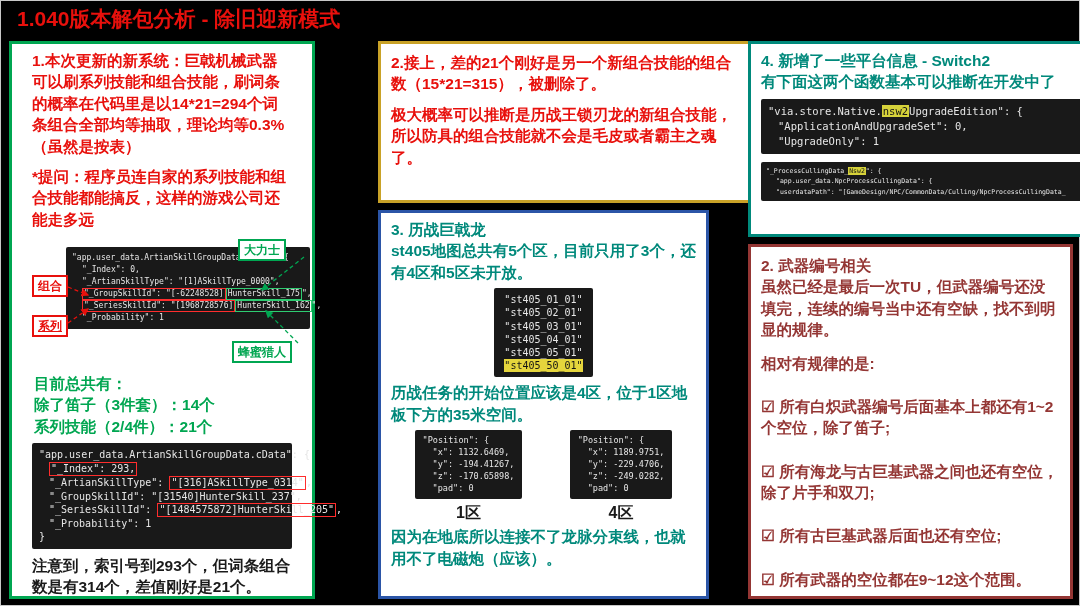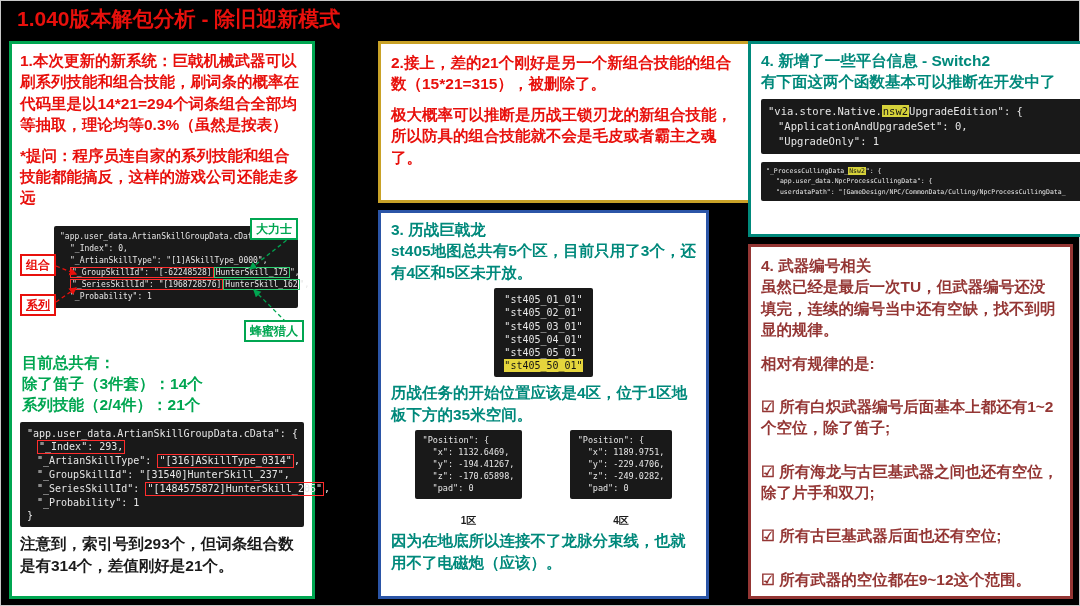--- a/index.html
+++ b/index.html
@@ -1,21 +1,21 @@
 <!DOCTYPE html>
 <html><head>
 <meta charset="utf-8">
 <style>
   * { margin:0; padding:0; box-sizing:border-box; }
   html,body { width:1080px; height:606px; }
   body { font-family:"Liberation Sans", sans-serif; background:#ffffff; position:relative; overflow:hidden; }
   .page { position:absolute; inset:0; background:#000000; border:1px solid #c8c8c8; }
   .title { position:absolute; left:16px; top:4px; font-size:21px; font-weight:700; color:#e8100c; }
   .box { position:absolute; background:#fff; }
-  .box1 { left:8px;   top:40px;  width:306px; height:558px; border:3px solid #00a651; padding:6px 8px; }
+  .box1 { left:8px;   top:40px;  width:306px; height:558px; border:3px solid #00a651; padding:6px 20px; }
   .box2 { left:377px; top:40px;  width:378px; height:162px; border:3px solid #c9a227; padding:8px 10px; }
   .box3 { left:377px; top:209px; width:331px; height:389px; border:3px solid #2b55a7; padding:6px 10px; }
   .box4 { left:747px; top:40px;  width:376px; height:196px; border:3px solid #00897b; padding:6px 10px; }
   .box5 { left:747px; top:243px; width:325px; height:355px; border:3px solid #943634; padding:8px 10px; }
   .txt { font-size:15.5px; font-weight:700; line-height:1.38; }
   .red { color:#e8100c; } .grn { color:#00a651; } .teal { color:#00897b; }
   .brick { color:#943634; } .blk { color:#1a1a1a; }
   .mb { margin-bottom:9px; }
   .code { background:#191919; color:#e6e6e6; font-family:"DejaVu Sans Mono", monospace; border-radius:2px; }
   .ln { white-space:pre; }
@@ -32,21 +32,21 @@
   .t-dalishi { right:6px; top:0; }
   .t-fengmi  { right:0; top:102px; }
   .arrows { position:absolute; inset:0; pointer-events:none; z-index:1; }
   .cb2 { width:100%; font-size:10px; line-height:1.34; padding:5px 7px; margin:4px 0 6px; }
   .summary { margin:6px 0 6px 2px; }
   .zonebox { width:fit-content; margin:5px auto; font-size:10px; line-height:1.32; padding:5px 10px; }
   .zhl { background:#e5d53c; color:#141414; }
   .posrow { display:flex; justify-content:space-around; margin:5px 0 2px; }
   .poscol { text-align:center; }
   .posblk { font-size:8.5px; line-height:1.4; padding:5px 8px; text-align:left; }
-  .poslabel { font-size:10px; font-weight:700; color:#1a1a1a; margin-top:15px; }
+  .poslabel { font-size:16px; font-weight:700; color:#1a1a1a; margin-top:4px; }
   .cb4a { width:100%; font-size:10.5px; line-height:1.45; padding:5px 7px; margin:6px 0 8px; }
   .cb4b { width:100%; font-size:6.5px; line-height:1.55; padding:4px 5px; overflow:hidden; }
   .hy { background:#d6d23a; color:#141414; padding:0 1px; }
   .gap { margin-top:12px; }
   .item { margin-top:22px; }
 </style>
 </head>
 <body>
 
 <div class="page">
@@ -163,21 +163,21 @@
     </div>
 
     <div class="code cb4b">
       <div class="ln"><span>"_ProcessCullingData_</span><span class="hy">Nsw2</span><span>": {</span></div>
       <div class="ln ind">"app.user_data.NpcProcessCullingData": {</div>
       <div class="ln ind"><span>"userdataPath": "[GameDesign/NPC/CommonData/Culling/NpcProcessCullingData_</span></div>
     </div>
   </section>
 
   <section class="box box5">
-    <p class="txt brick">4. 武器编号相关</p>
+    <p class="txt brick">2. 武器编号相关</p>
     <p class="txt brick">虽然已经是最后一次TU，但武器编号还没填完，连续的编号当中还有空缺，找不到明显的规律。</p>
     <p class="txt brick gap">相对有规律的是:</p>
     <p class="txt brick item">☑ 所有白炽武器编号后面基本上都还有1~2个空位，除了笛子;</p>
     <p class="txt brick item">☑ 所有海龙与古巨基武器之间也还有空位，除了片手和双刀;</p>
     <p class="txt brick item">☑ 所有古巨基武器后面也还有空位;</p>
     <p class="txt brick item">☑ 所有武器的空位都在9~12这个范围。</p>
   </section>
 
 </div>
 

